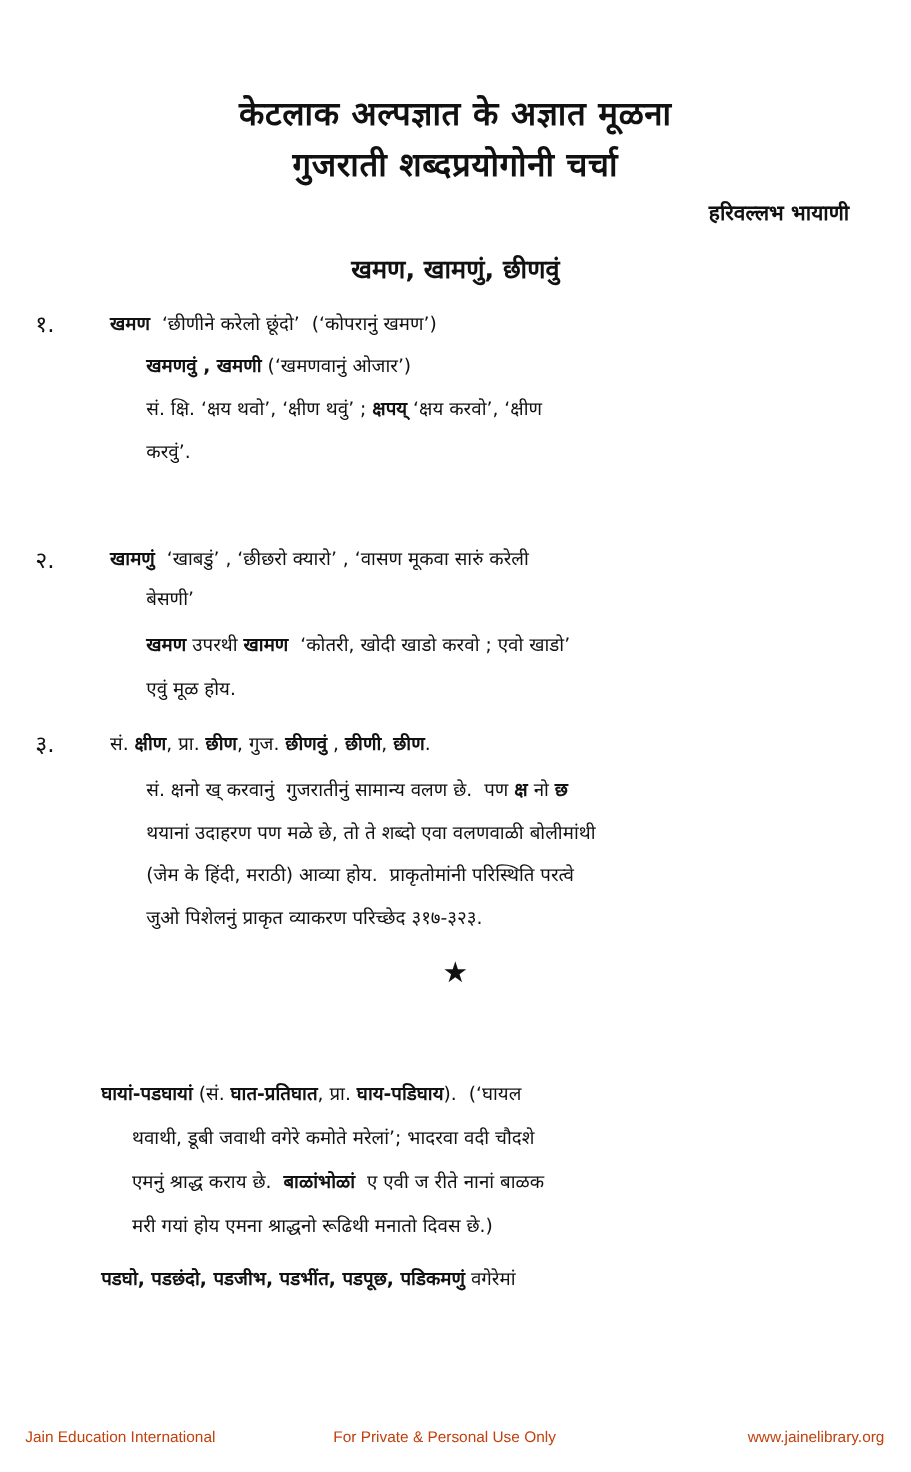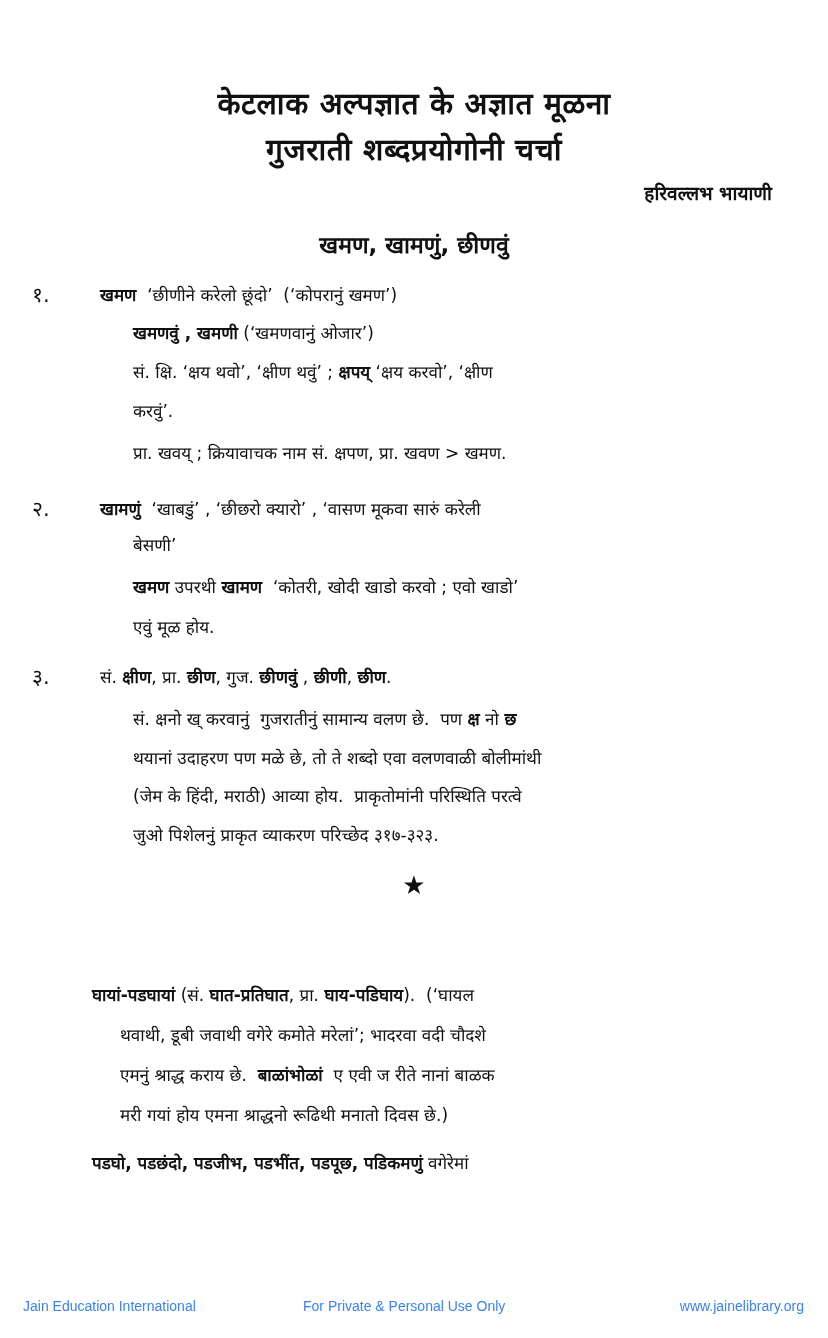--- a/index.html
+++ b/index.html
@@ -43,40 +43,39 @@
       line-height: 30px;
     }
     .b { font-weight: bold; }
     .star {
       left: 0; width: 828px; text-align: center;
       font-size: 26px;
     }
     .footer {
       font-family: "Liberation Sans", sans-serif;
       font-size: 14px;
-      color: #3b82f6;
+      color: #c2410c;
     }
   </style>
 </head>
 <body>
 
 <div class="page">
 
   <div class="abs title" style="top:82px;">केटलाक अल्पज्ञात के अज्ञात मूळना</div>
   <div class="abs title" style="top:128px;">गुजराती शब्दप्रयोगोनी चर्चा</div>
   <div class="abs author" style="top:180px;">हरिवल्लभ भायाणी</div>
 
   <div class="abs section-heading" style="top:228px;">खमण, खामणुं, छीणवुं</div>
 
   <div class="abs num" style="left:32px; top:280px;">१.</div>
   <div class="abs line" style="left:100px; top:280px;"><span class="b" style="white-space: pre;">खमण</span><span style="white-space: pre;">  ‘छीणीने करेलो छूंदो’  (‘कोपरानुं खमण’)</span></div>
   <div class="abs line" style="left:133px; top:318px;"><span class="b" style="white-space: pre;">खमणवुं , खमणी</span><span style="white-space: pre;"> (‘खमणवानुं ओजार’)</span></div>
   <div class="abs line" style="left:133px; top:357px;"><span style="white-space: pre;">सं. क्षि. ‘क्षय थवो’, ‘क्षीण थवुं’ ; </span><span class="b" style="white-space: pre;">क्षपय्</span><span style="white-space: pre;"> ‘क्षय करवो’, ‘क्षीण</span></div>
   <div class="abs line" style="left:133px; top:396px;"><span style="white-space: pre;">करवुं’.</span></div>
-  <div class="abs line" style="left:133px; top:438px;"><span style="white-space: pre;">प्रा. खवय् ; क्रियावाचक नाम सं. क्षपण, प्रा. खवण &gt; खमण.</span></div>
 
   <div class="abs num" style="left:32px; top:494px;">२.</div>
   <div class="abs line" style="left:100px; top:494px;"><span class="b" style="white-space: pre;">खामणुं</span><span style="white-space: pre;">  ‘खाबडुं’ , ‘छीछरो क्यारो’ , ‘वासण मूकवा सारुं करेली</span></div>
   <div class="abs line" style="left:133px; top:530px;"><span style="white-space: pre;">बेसणी’</span></div>
   <div class="abs line" style="left:133px; top:572px;"><span class="b" style="white-space: pre;">खमण</span><span style="white-space: pre;"> उपरथी </span><span class="b" style="white-space: pre;">खामण</span><span style="white-space: pre;">  ‘कोतरी, खोदी खाडो करवो ; एवो खाडो’</span></div>
   <div class="abs line" style="left:133px; top:612px;"><span style="white-space: pre;">एवुं मूळ होय.</span></div>
 
   <div class="abs num" style="left:32px; top:662px;">३.</div>
   <div class="abs line" style="left:100px; top:662px;"><span style="white-space: pre;">सं. </span><span class="b" style="white-space: pre;">क्षीण</span><span style="white-space: pre;">, प्रा. </span><span class="b" style="white-space: pre;">छीण</span><span style="white-space: pre;">, गुज. </span><span class="b" style="white-space: pre;">छीणवुं</span><span style="white-space: pre;"> , </span><span class="b" style="white-space: pre;">छीणी</span><span style="white-space: pre;">, </span><span class="b" style="white-space: pre;">छीण</span><span style="white-space: pre;">.</span></div>
   <div class="abs line" style="left:133px; top:704px;"><span style="white-space: pre;">सं. क्षनो ख् करवानुं  गुजरातीनुं सामान्य वलण छे.  पण </span><span class="b" style="white-space: pre;">क्ष</span><span style="white-space: pre;"> नो </span><span class="b" style="white-space: pre;">छ</span></div>

